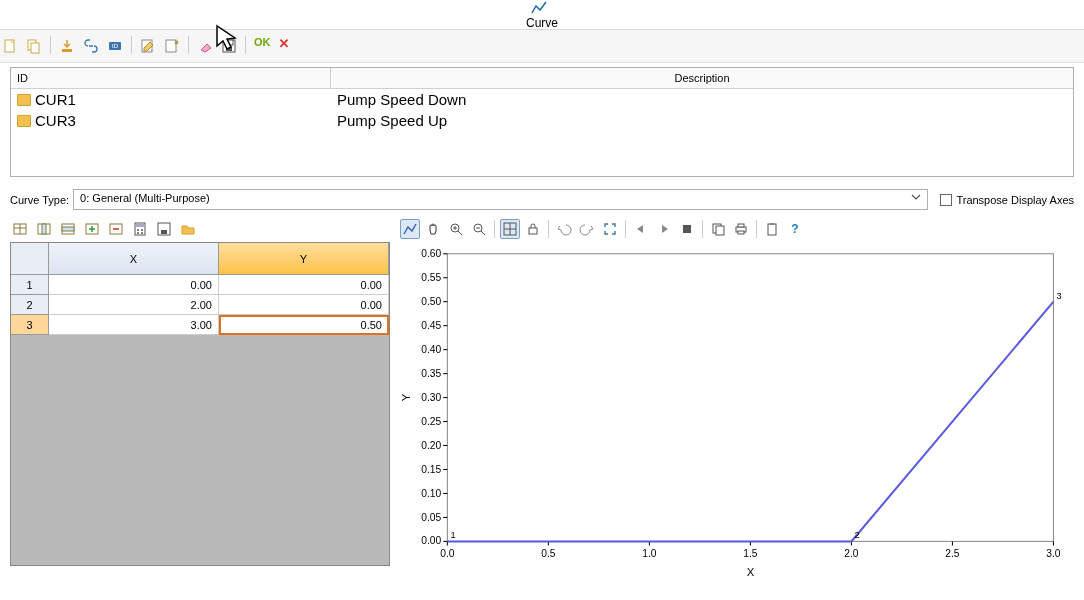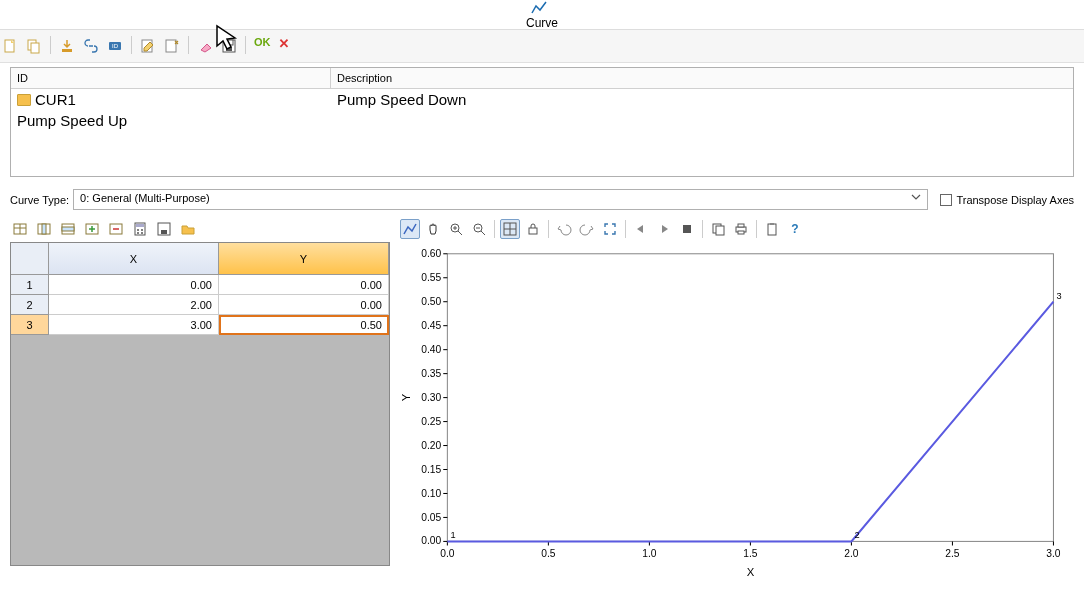--- a/index.html
+++ b/index.html
@@ -11,21 +11,21 @@
   .toolbar-main { display:flex; align-items:flex-start; gap:4px; padding:6px 0; background:#f6f6f6; border-bottom:1px solid #e0e0e0; position:relative; }
   .tbtn { width:20px; height:20px; display:flex; align-items:center; justify-content:center; cursor:pointer; color:#555; }
   .tbtn svg { width:16px; height:16px; }
   .tbok { color:#6aa80d; font-weight:bold; font-size:11px; padding:0 2px; cursor:pointer; }
   .tbcancel { color:#d33; font-weight:bold; font-size:13px; cursor:pointer; padding:0 2px; }
   .sep { width:1px; height:18px; background:#ccc; margin:0 2px; }
   .cursor-overlay { position:absolute; left:215px; top:-6px; pointer-events:none; }
   .listpanel { margin:4px 10px 8px 10px; border:1px solid #b0b0b0; background:#fff; height:110px; position:relative; }
   .listhead { display:flex; background:#fafafa; border-bottom:1px solid #d0d0d0; font-size:11px; }
   .listhead .col1 { width:320px; padding:4px 6px; border-right:1px solid #d0d0d0; }
-  .listhead .col2 { flex:1; padding:4px 6px; }
+  .listhead .col2 { flex:1; padding:4px 6px;text-align:center; }
   .listrow { display:flex; font-size:15px; }
   .listrow .c1 { width:320px; padding:2px 6px; display:flex; align-items:center; gap:4px; }
   .listrow .c2 { flex:1; padding:2px 6px; }
   .folder { width:14px; height:12px; background:#f6c04d; border:1px solid #caa037; border-radius:1px; display:inline-block; }
   .curvetype-row { display:flex; align-items:center; padding:4px 10px 6px 10px; gap:4px; }
   .curvetype-row label { font-size:11px; }
   .curvetype-select { flex:1; border:1px solid #b0b0b0; height:21px; padding:2px 6px; font-size:11px; background:#fff; display:flex; align-items:flex-start; justify-content:space-between; }
   .chevdown { width:10px; height:10px; }
   .transpose { display:flex; align-items:center; gap:4px; font-size:11px; padding-left:8px; }
   .checkbox { width:12px; height:12px; border:1px solid #666; background:#fff; display:inline-block; }
@@ -142,20 +142,24 @@
     <div class="col2">Description</div>
   </div>
   <div class="listrow">
     <div class="c1">
         <span class="folder"></span>
         <span>CUR1</span>
       </div>
     <div class="c2">Pump Speed Down</div>
   </div>
   <div class="listrow">
+    <div class="c1">
+        <span class="folder"></span>
+        <span>CUR3</span>
+      </div>
     <div class="c2">Pump Speed Up</div>
   </div>
 </div>
 
 <div class="curvetype-row">
   <label>Curve Type:</label>
   <div class="curvetype-select">
     <span>0: General (Multi-Purpose)</span>
     <svg class="chevdown" viewBox="0 0 10 10">
         <path d="M1 3 l4 4 4-4" fill="none" stroke="#555" stroke-width="1.2"></path>

